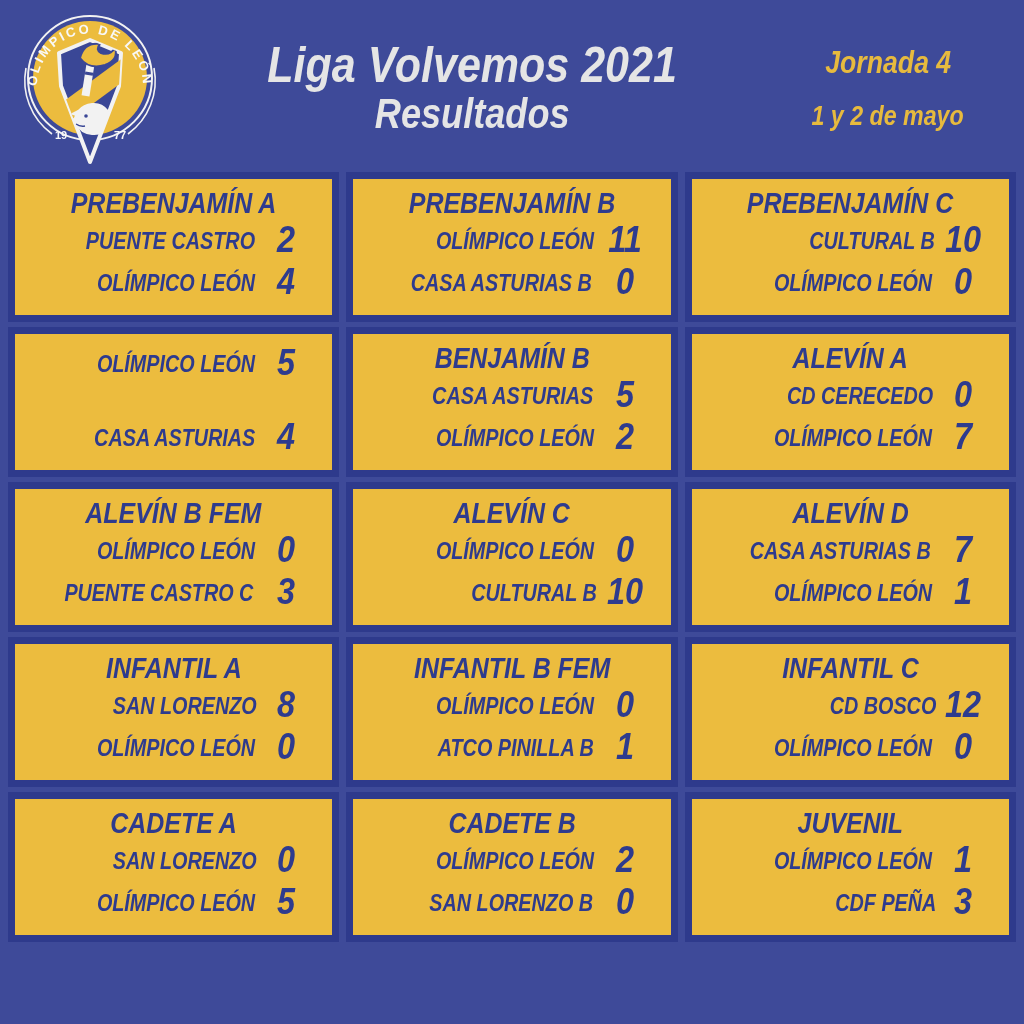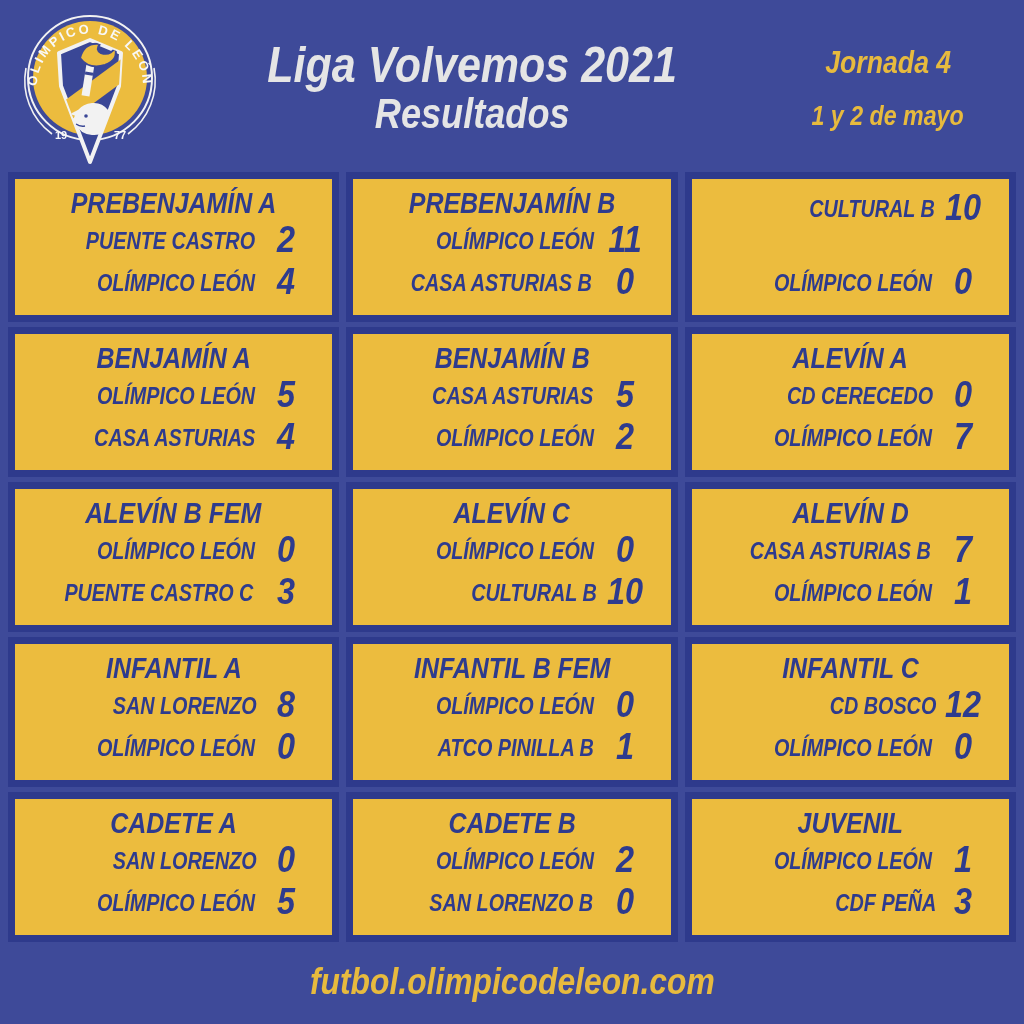--- a/index.html
+++ b/index.html
@@ -157,32 +157,32 @@
         <span class="team"><span>OLÍMPICO LEÓN</span></span>
         <span class="score">11</span>
       </div>
       <div class="match-row">
         <span class="team"><span>CASA ASTURIAS B</span></span>
         <span class="score">0</span>
       </div>
     </div>
 
     <div class="card">
+      <div class="card-title"><span class="cond">PREBENJAMÍN C</span></div>
       <div class="match-row">
         <span class="team"><span>CULTURAL B</span></span>
         <span class="score">10</span>
       </div>
       <div class="match-row">
         <span class="team"><span>OLÍMPICO LEÓN</span></span>
         <span class="score">0</span>
       </div>
     </div>
 
     <div class="card">
-      <div class="card-title"><span class="cond">BENJAMÍN A</span></div>
       <div class="match-row">
         <span class="team"><span>OLÍMPICO LEÓN</span></span>
         <span class="score">5</span>
       </div>
       <div class="match-row">
         <span class="team"><span>CASA ASTURIAS</span></span>
         <span class="score">4</span>
       </div>
     </div>
 
@@ -313,17 +313,14 @@
         <span class="score">1</span>
       </div>
       <div class="match-row">
         <span class="team"><span>CDF PEÑA</span></span>
         <span class="score">3</span>
       </div>
     </div>
 
   </div>
 
-  <div class="footer">
-    <span class="cond">futbol.olimpicodeleon.com</span>
-  </div>
 
 </div>
 
 </body></html>

